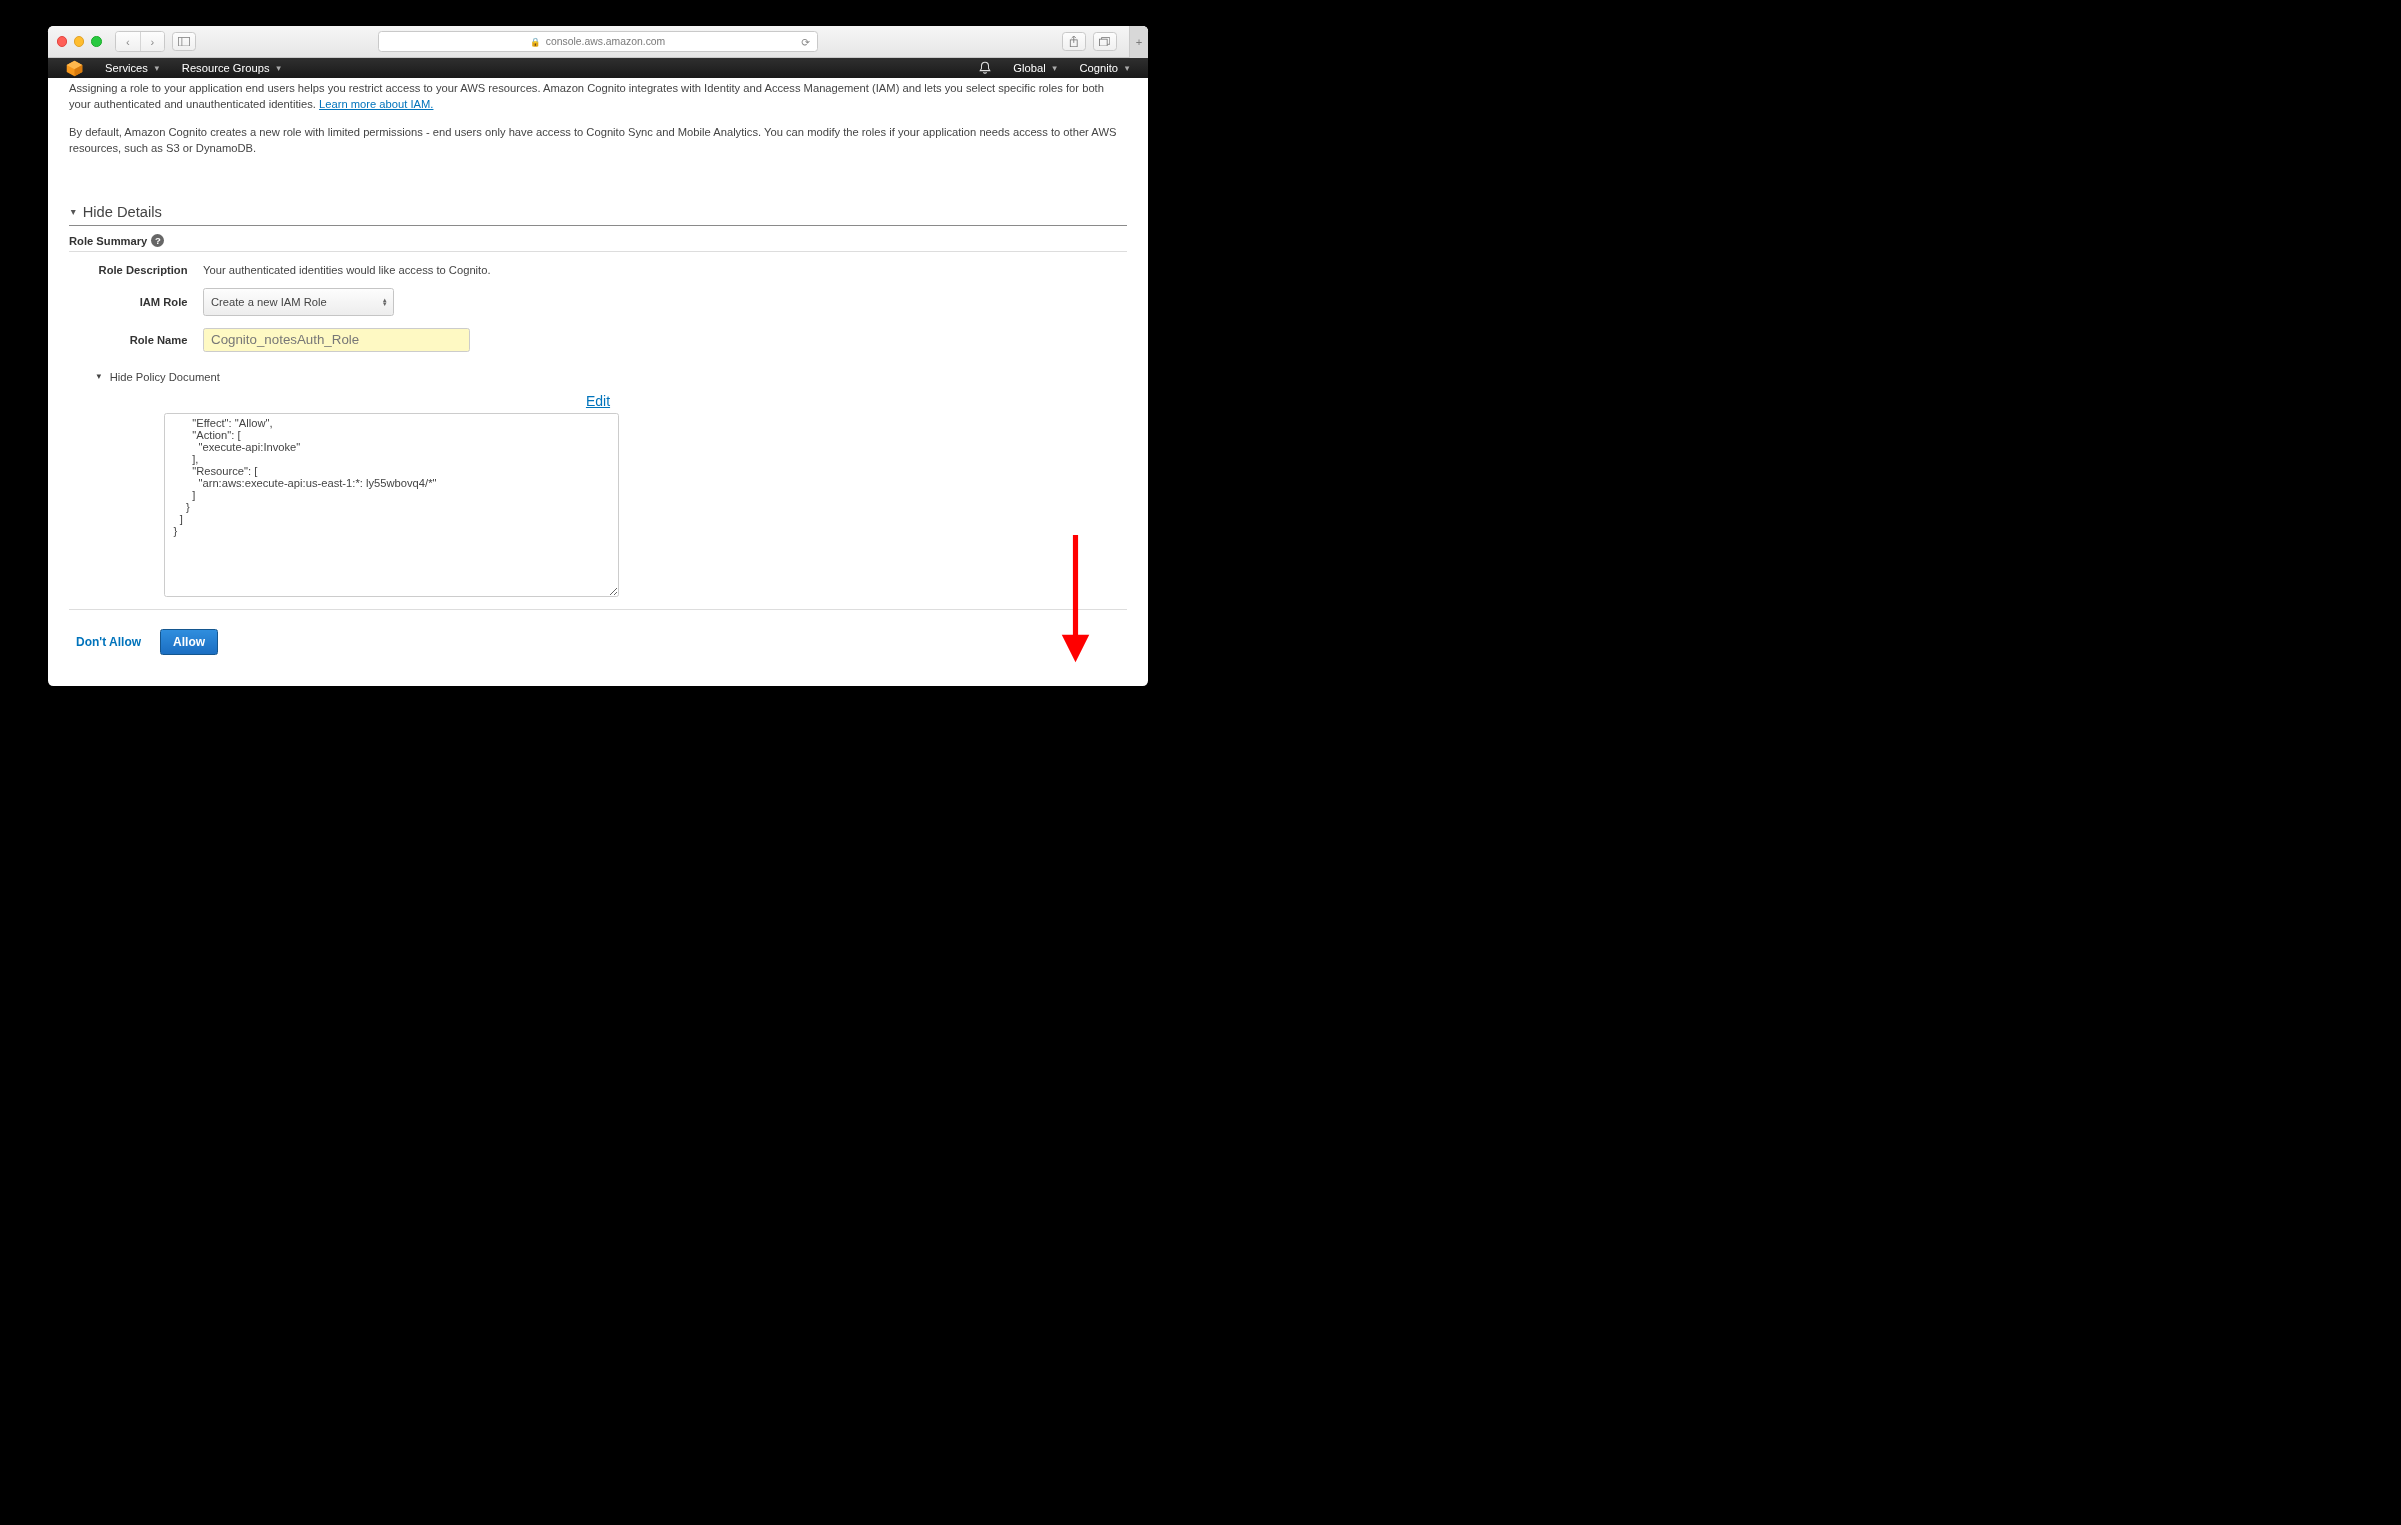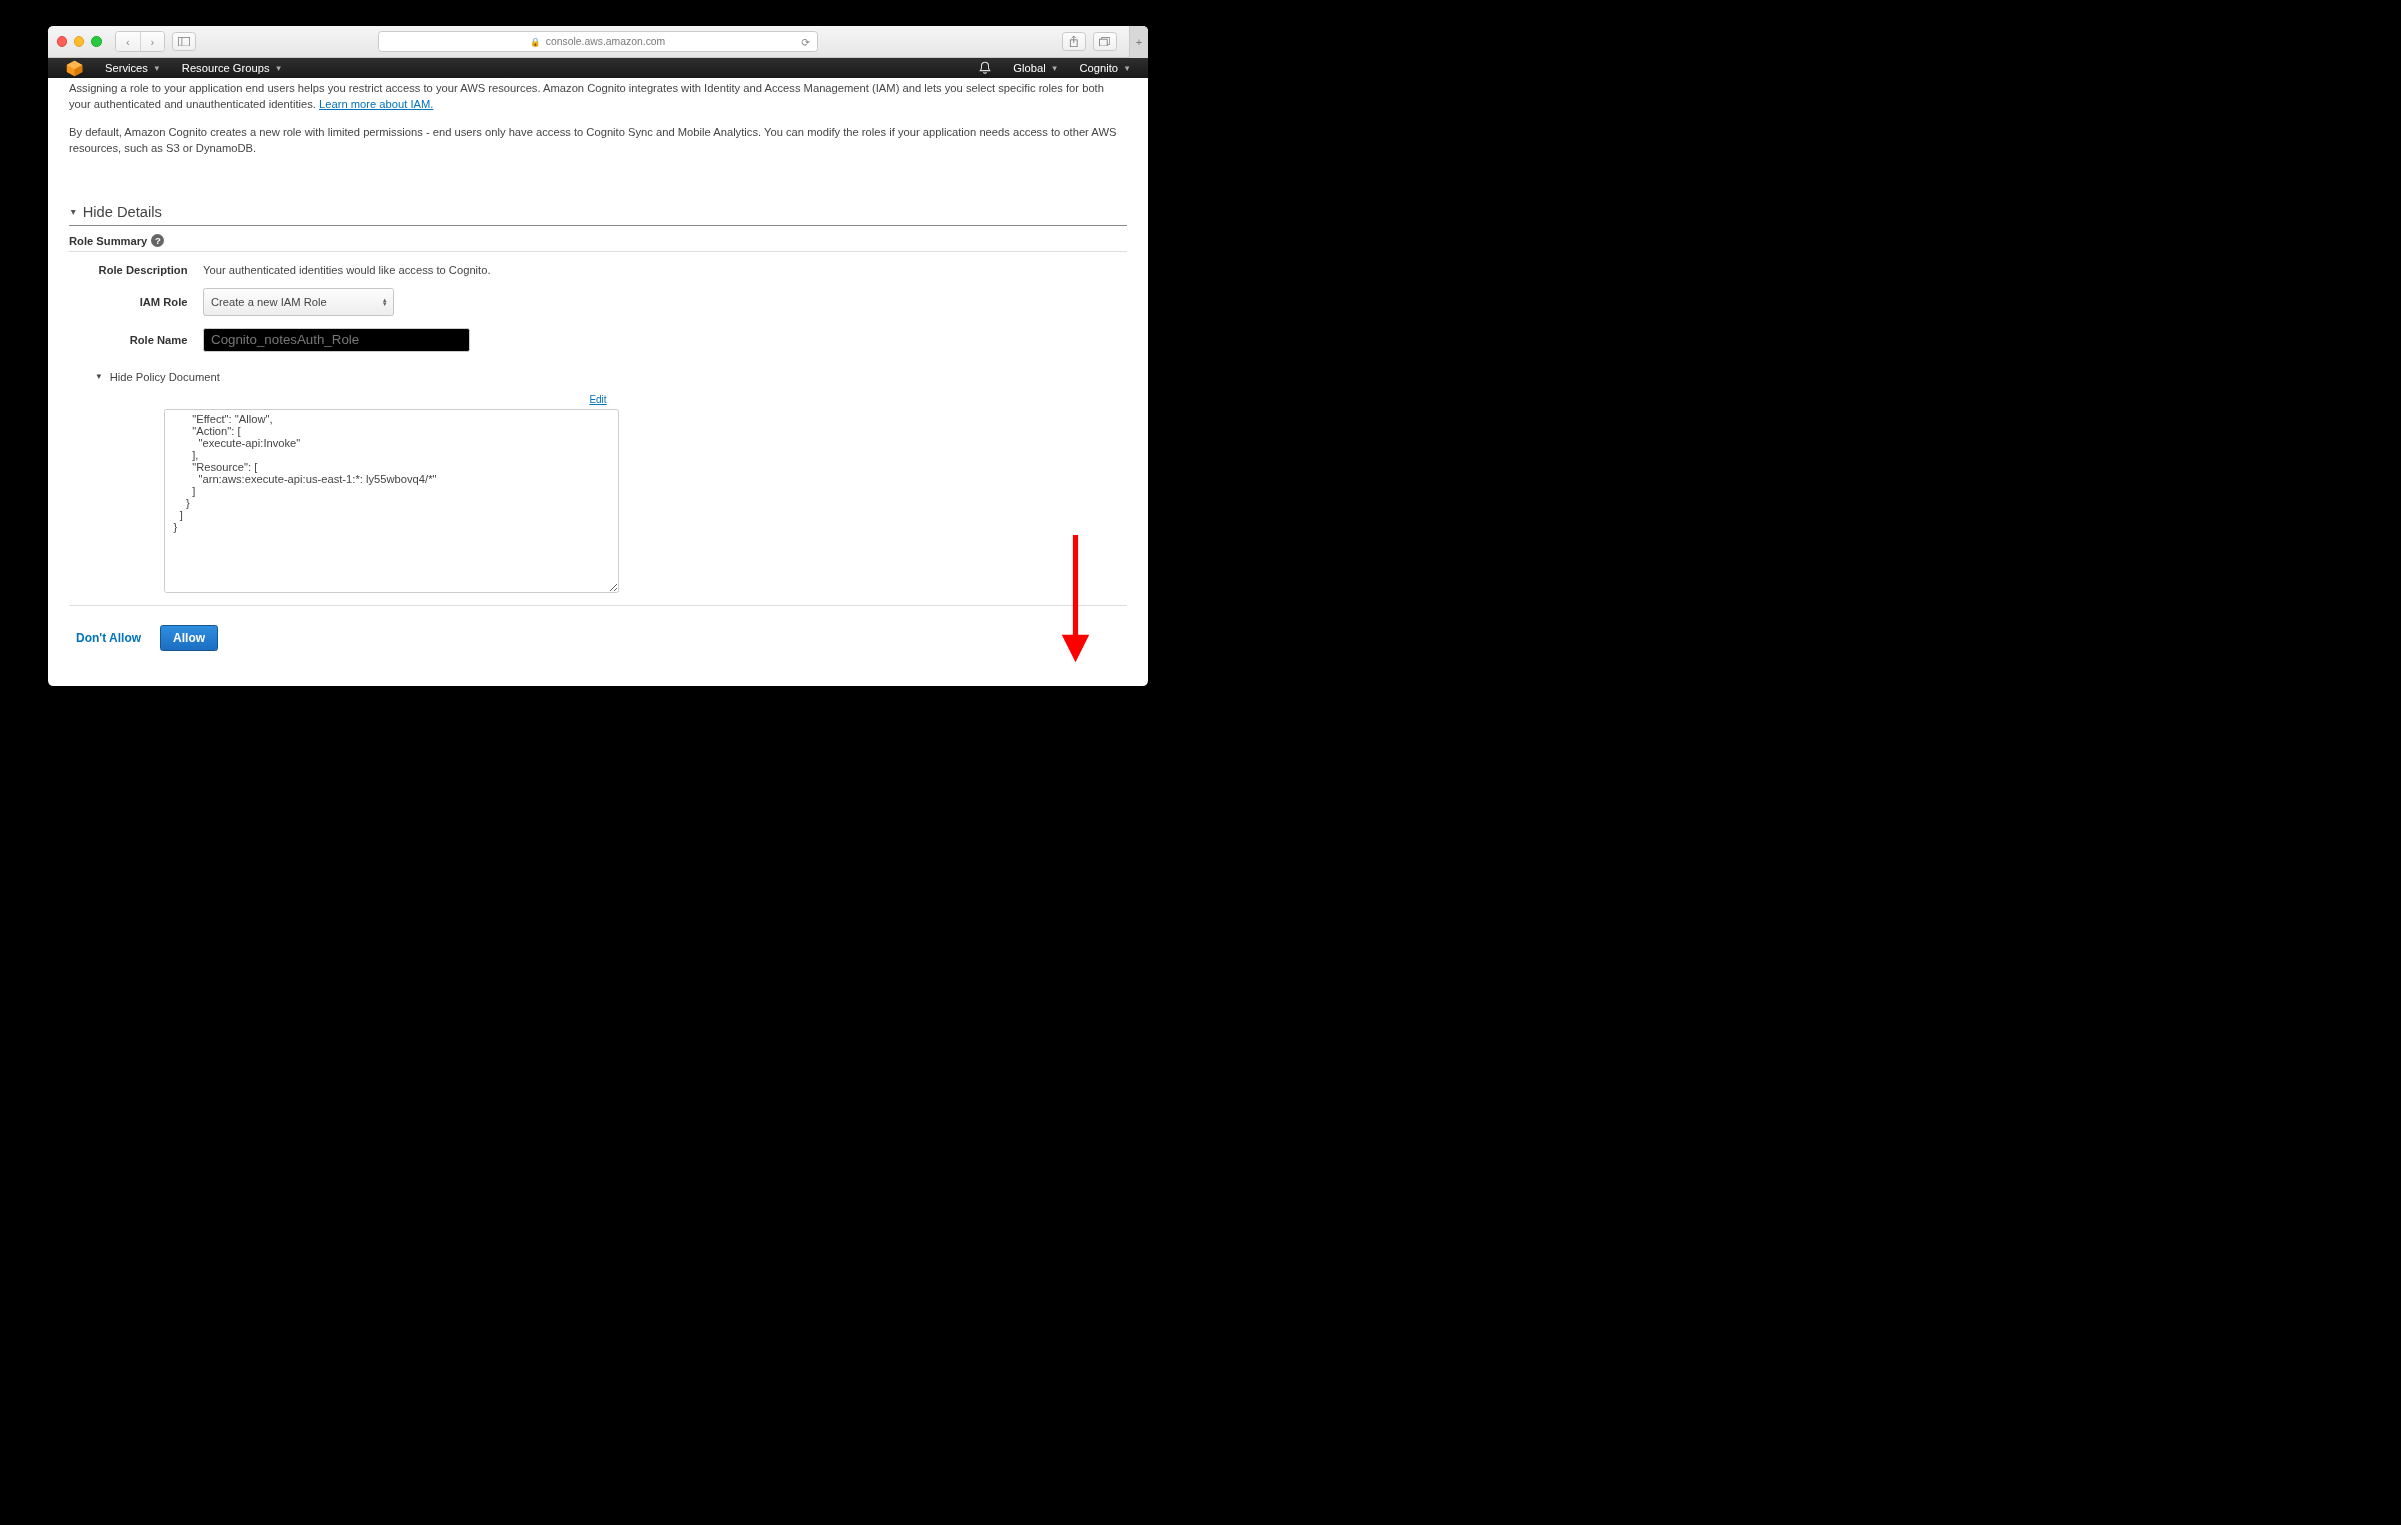--- a/index.html
+++ b/index.html
@@ -124,30 +124,30 @@
     width: 191px; height: 28px;
     border: 0.9px solid #c5c5c5; border-radius: 2.6px;
     background: linear-gradient(#fdfdfd,#ededed);
     display: flex; align-items: center; padding: 0 7px;
     color: #444; position: relative;
   }
   .select-box .updown { position: absolute; right: 5.2px; display:flex; flex-direction:column; font-size:6px; color:#666; line-height:0.7;}
   .text-input {
     width: 267px; height: 24px;
     border: 0.9px solid #ccc; border-radius: 2.6px;
-    padding: 0 7px; color: #777; background:#000000;
+    padding: 0 7px; color: #777; background:#fef9c3;
   }
   .policy-toggle {
     margin-top: 19px; margin-left: 26px;
     display: flex; align-items: center; gap: 7px;
     color: #444; cursor: pointer; font-size: 11.2px;
   }
   .policy-toggle .tri { font-size: 7.8px; }
   .edit-row { text-align: center; margin-top: 10.4px; }
-  .edit-row a { color: #0073bb; font-size: 10px; }
+  .edit-row a { color: #0073bb; font-size: 14px; }
   .policy-box {
     margin-left: 95px;
     width: 455px; height: 184px;
     border: 0.9px solid #ccc; border-radius: 2.6px;
     background: #fff;
     padding: 3.5px 8.6px;
     font-family: inherit;
     font-size: 11.2px;
     color: #444;
     white-space: pre;

